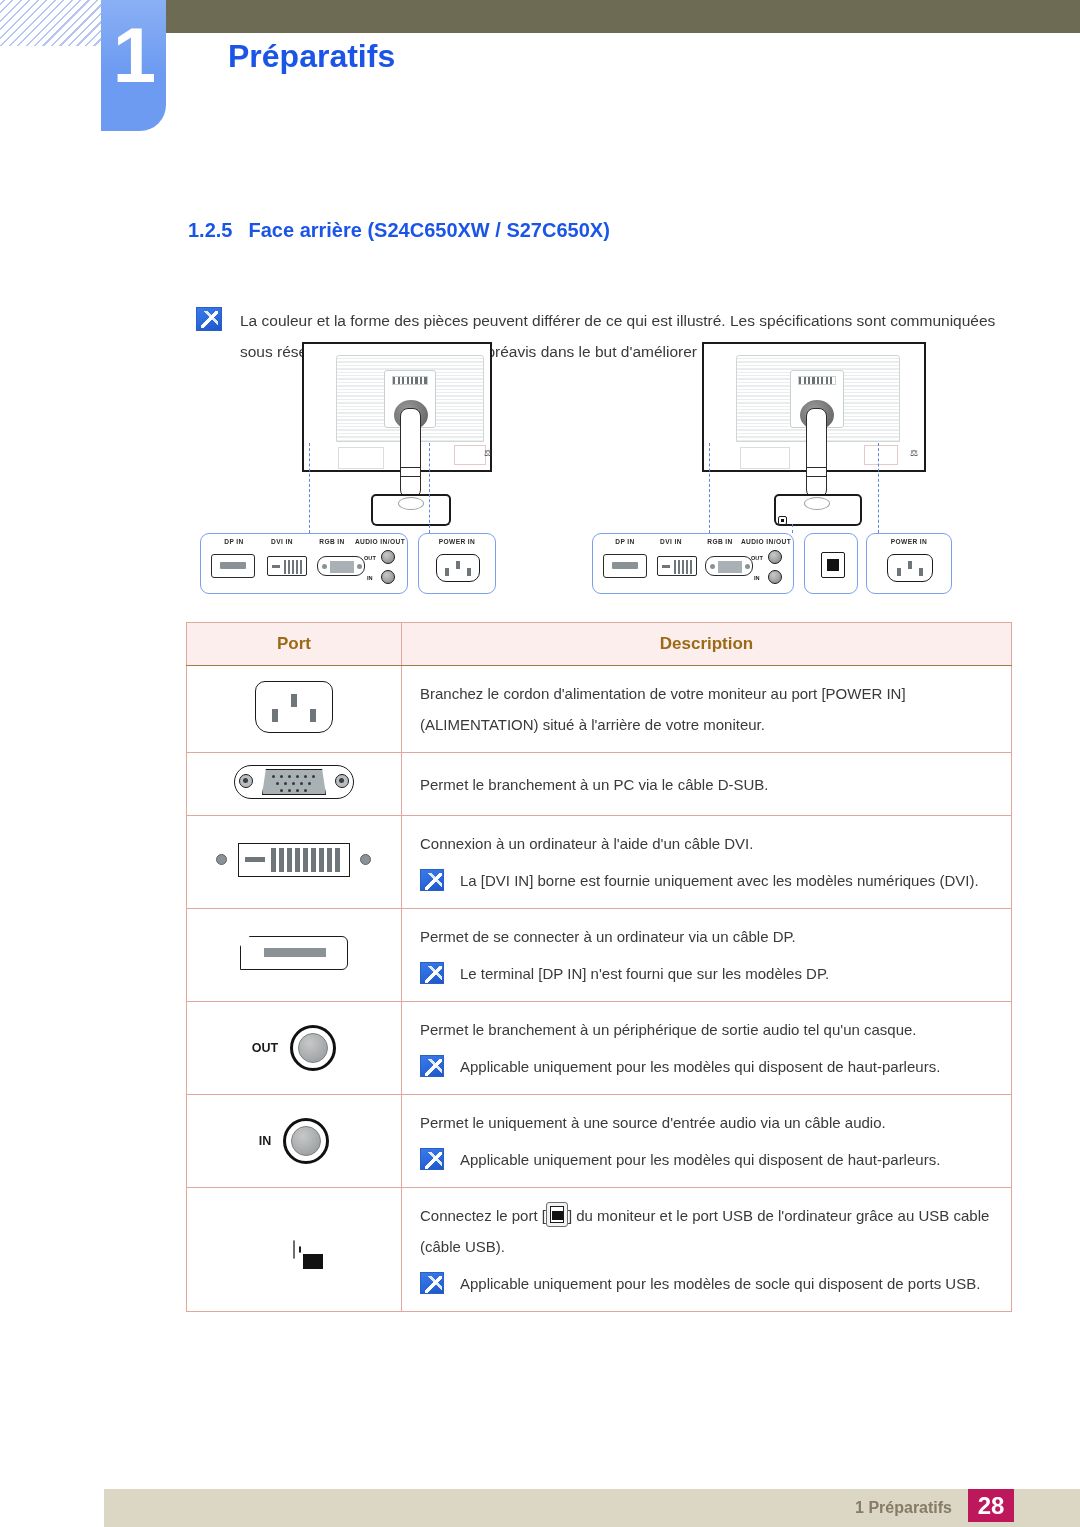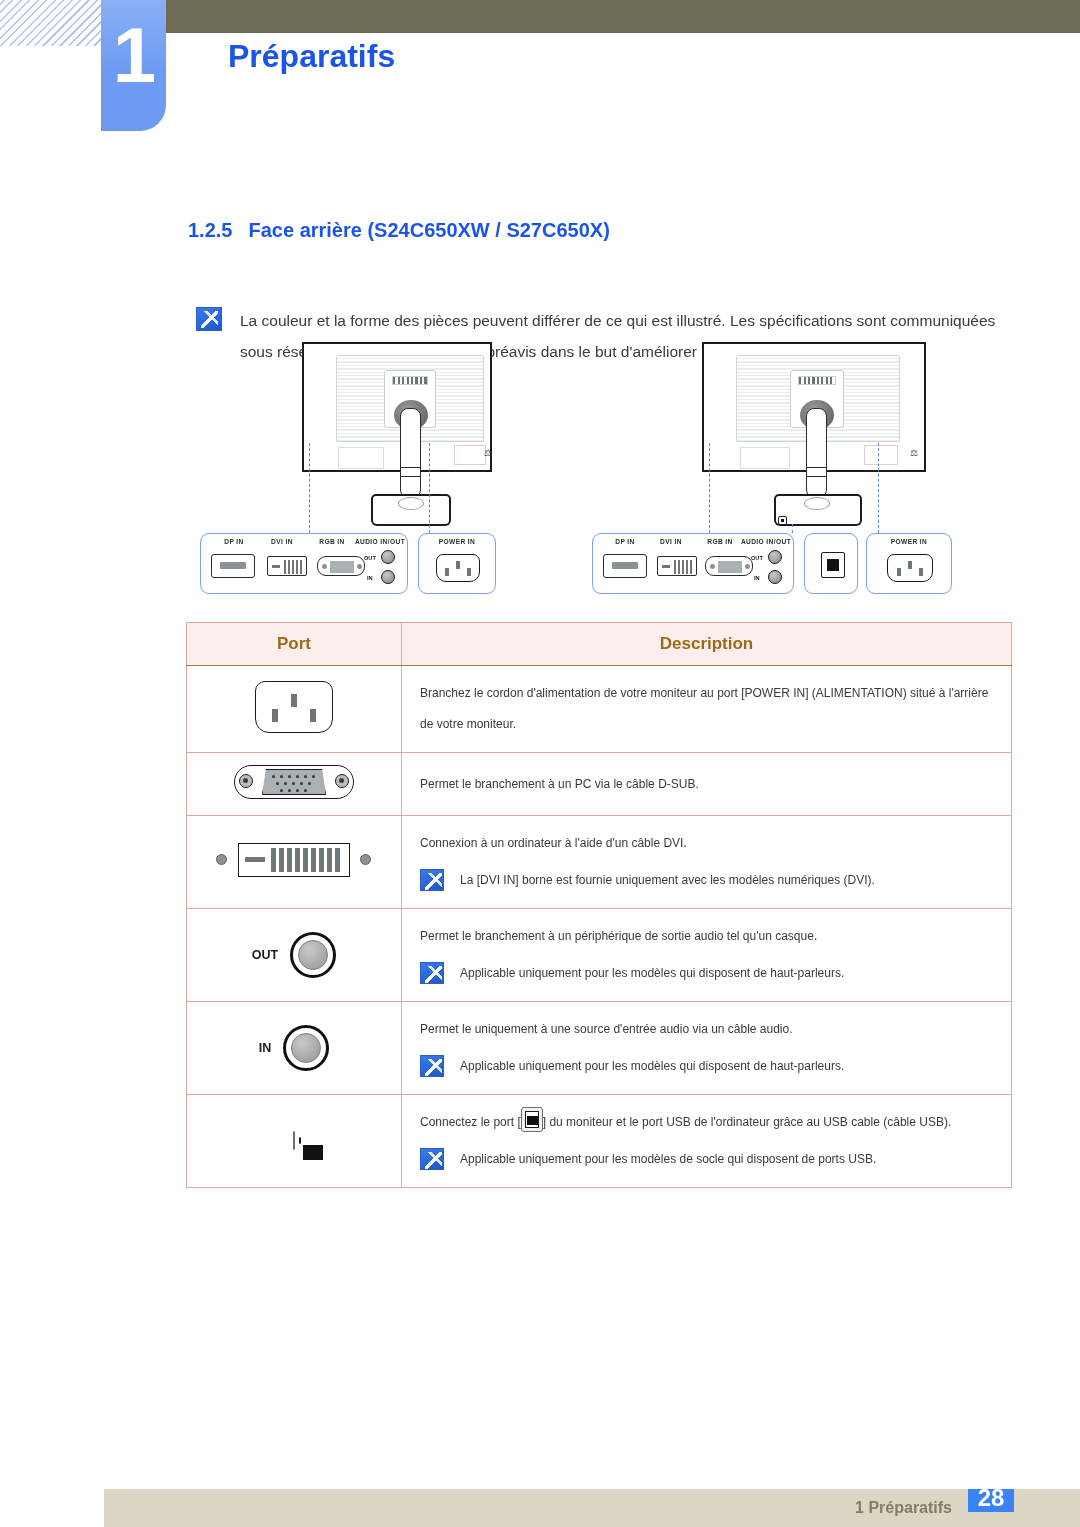--- a/index.html
+++ b/index.html
@@ -154,21 +154,21 @@
     position:absolute; left:186px; top:622px; width:826px;
     border:1.4px solid #9b7b46; border-collapse:collapse; background:#fff;
   }
   .tbl td, .tbl th { border:1px solid #e0a89a; vertical-align:middle; }
   .tbl thead th {
     background:#fceeec; color:#9a6a16; font-size:17px; font-weight:700;
     padding:11px 12px; border-bottom:1.5px solid #9b7b46;
   }
   .col-port { width:215px; }
   .cell-port { text-align:center; padding:10px 0; position:relative; height:100%; }
-  .cell-desc { padding:12px 14px 12px 18px; font-size:12px; color:#3a3a3a; line-height:31px;margin-top:44px; }
+  .cell-desc { padding:12px 14px 12px 18px; font-size:15px; color:#3a3a3a; line-height:31px;margin-top:44px; }
   .sub-note { display:flex; margin-top:6px; }
   .sub-note .note-icon { width:24px; height:22px; margin-top:4px; flex:0 0 auto; }
   .sub-note .sub-text { margin-left:16px; line-height:31px; }
 
   
   .ic { display:inline-block; position:relative; }
   .ic-power { width:78px; height:52px; border:1.8px solid #1b1b1b; border-radius:10px 10px 14px 14px; background:#fff; }
   .ic-power .p { position:absolute; background:#6f7679; }
   .ic-vga { width:120px; height:38px; }
   .ic-vga .shell { position:absolute; left:0; top:2px; width:120px; height:34px;
@@ -223,22 +223,22 @@
   .inline-usb .core{ position:absolute; left:5.5px; top:7.5px; width:11px; height:9px; background:#111; }
 
   
   .footer-bar {
     position:absolute; left:104px; top:1489px; width:976px; height:38px; background:#dcd6c4;
   }
   .footer-text {
     position:absolute; right:128px; top:1499px; font-size:16px; font-weight:700; color:#857b66;
   }
   .footer-pagebox {
-    position:absolute; left:968px; top:1489px; width:46px; height:23px; background:#3b82f6;
-    display:flex; align-items:flex-end; justify-content:center;
+    position:absolute; left:968px; top:1489px; width:46px; height:33px; background:#be185d;
+    display:flex; align-items:center; justify-content:center;
   }
   .footer-page { color:#fff; font-size:24px; font-weight:700; }
 </style>
 </head>
 <body>
 
 <div class="page">
 
   <div class="hatch"></div>
   <div class="olivebar"></div>
@@ -425,20 +425,32 @@
         </td>
         <td class="cell-desc">
           <div>Connexion à un ordinateur à l'aide d'un câble DVI.</div>
           <div class="sub-note">
             <span class="note-icon"></span>
             <span class="sub-text">La [DVI IN] borne est fournie uniquement avec les modèles numériques (DVI).</span>
           </div>
         </td>
       </tr>
 
+      <tr>
+        <td class="cell-port">
+          <span class="ic ic-dp"></span>
+        </td>
+        <td class="cell-desc">
+          <div>Permet de se connecter à un ordinateur via un câble DP.</div>
+          <div class="sub-note">
+            <span class="note-icon"></span>
+            <span class="sub-text">Le terminal [DP IN] n'est fourni que sur les modèles DP.</span>
+          </div>
+        </td>
+      </tr>
 
       <tr>
         <td class="cell-port">
           <span class="jack-row">
             <span class="jack-lbl">OUT</span>
             <span class="ic-jack"></span>
           </span>
         </td>
         <td class="cell-desc">
           <div>Permet le branchement à un périphérique de sortie audio tel qu'un casque.</div>

